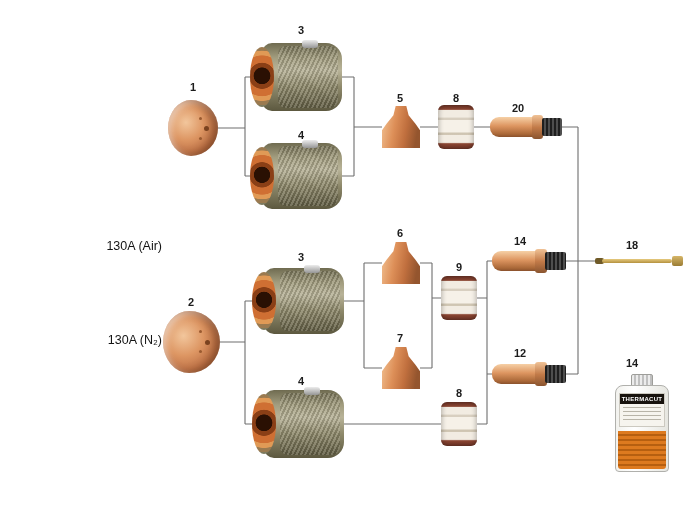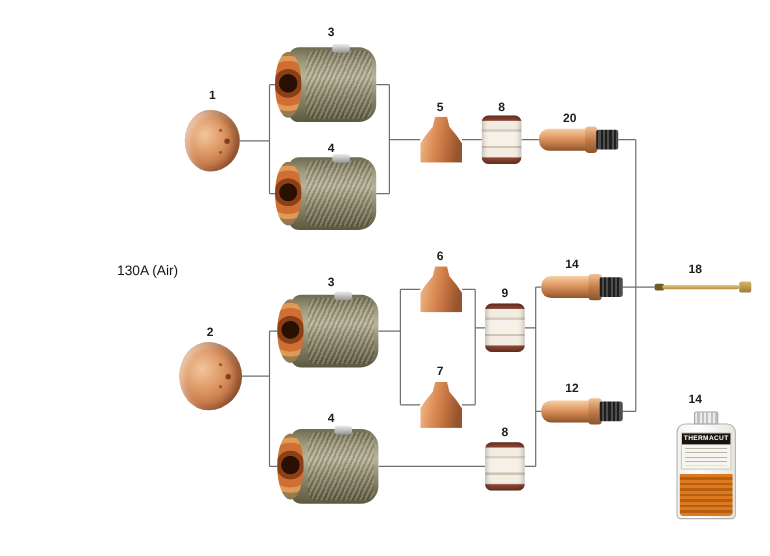--- a/index.html
+++ b/index.html
@@ -132,20 +132,21 @@
 
 <div class="canvas">
 
   <svg class="lines-svg" width="700" height="505" viewBox="0 0 700 505">
     <path d="M218 128 H245 M245 77 V176 M245 77 H250 M245 176 H250 M342 77 H354 M342 176 H354 M354 77 V176 M354 127 H382 M420 127 H438 M474 127 H490" fill="none" stroke="#6e6e6e" stroke-width="1.1"></path>
     <path d="M562 127 H578 M578 127 V374 M566 261 H578 M578 261 H595 M566 374 H578" fill="none" stroke="#6e6e6e" stroke-width="1.1"></path>
     <path d="M220 342 H245 M245 301 V424 M245 301 H252 M245 424 H252 M344 301 H364 M364 263 V368 M364 263 H382 M364 368 H382 M344 424 H441 M420 263 H432 M420 368 H432 M432 263 V368 M432 298 H441 M477 298 H487 M487 261 V424 M487 261 H492 M487 374 H492 M477 424 H487" fill="none" stroke="#6e6e6e" stroke-width="1.1"></path>
   </svg>
 
   <div class="row-label" style="top:238px">130A (Air)</div>
+  <div class="row-label" style="top:332px">130A (N₂)</div>
 
   <div class="shield" style="left:168px;top:100px;width:50px;height:56px"></div>
   <div class="shield" style="left:163px;top:311px;width:57px;height:62px"></div>
 
   <div class="cap" style="left:250px;top:43px;width:92px;height:68px">
     <div class="cap-barrel"></div>
     <div class="cap-knurl"></div>
     <div class="cap-band"></div>
     <div class="cap-face"></div>
   </div>

